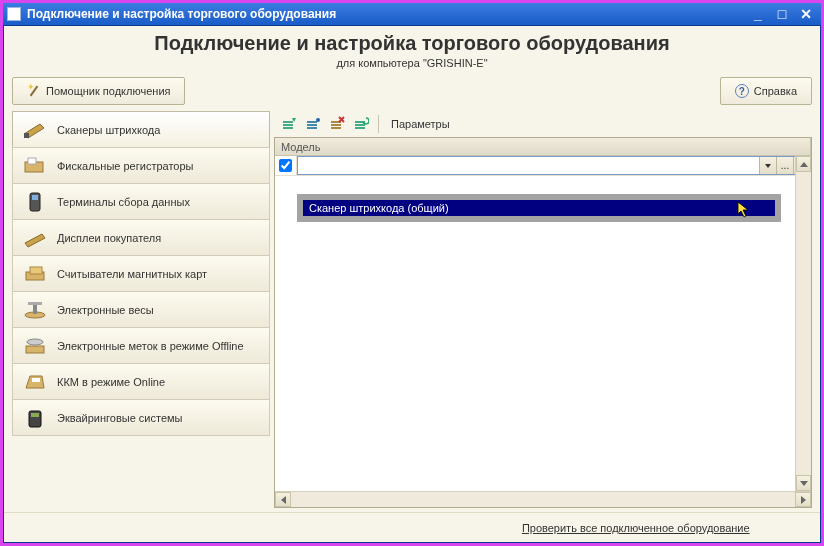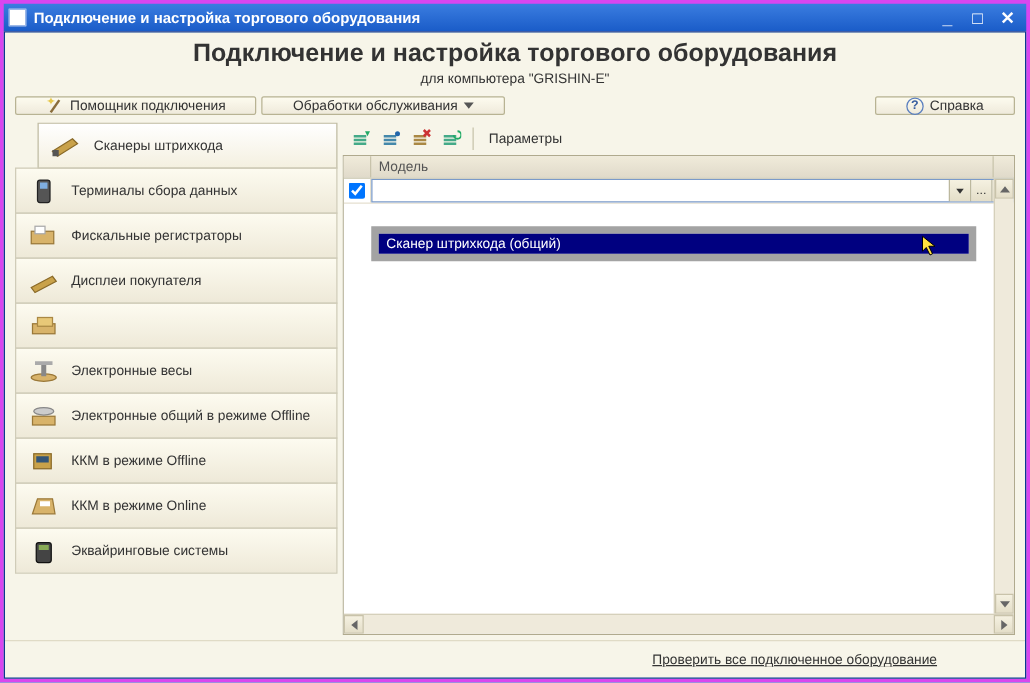--- a/index.html
+++ b/index.html
@@ -53,21 +53,21 @@
     padding: 6px 10px 4px 10px;
     text-align: center;
   }
   .main-title { font-size: 20px; font-weight: bold; color:#333; }
   .sub-title { font-size: 11px; margin-top:2px; color:#333;}
   .toolbar {
     display:flex; align-items:center; padding: 4px 8px 6px 8px;
   }
   .btn {
     border:1px solid #b8b393; background: linear-gradient(#fdfbef,#efeadb);
-    padding: 3px 24px; height:15px; display:flex; align-items:center; gap:5px;
+    padding: 3px 14px; height:28px; display:flex; align-items:center; gap:5px;
     border-radius:2px;
     color:#333;
     justify-content:space-between;
   }
   .btn + .btn { margin-left:4px; }
   .btn .tri { width:0;height:0;border-left:4px solid transparent;border-right:4px solid transparent;border-top:5px solid #555; display:inline-block;}
   .btn .qicon { width:14px;height:14px;border-radius:50%;border:1px solid #5a7fbf;display:flex;align-items:center;justify-content:center;color:#3a5fa0;font-weight:bold;font-size:10px;}
   .wand-icon{width:14px;height:14px;display:inline-block;position:relative;}
   .wand-icon::before{content:"";position:absolute;width:2px;height:12px;background:#8a6d3b;left:6px;top:1px;transform:rotate(35deg);}
   .wand-icon::after{content:"✦";position:absolute;left:0;top:-2px;color:#e6c84d;font-size:9px;}
@@ -82,21 +82,21 @@
   }
   .side-item {
     height:37px;
     border:1px solid #d0ccb8;
     background: linear-gradient(#fdfbf0,#eee9d8);
     display:flex; align-items:center; gap:8px;
     padding: 0 8px; margin-top:-1px;
     color:#333;
   }
   .side-item:first-child { margin-top:0; }
-  .side-item.selected { background: linear-gradient(#fff,#f4f0e0); border-color:#c0bca4;margin-left:18px;}
+  .side-item.selected { background: linear-gradient(#fff,#f4f0e0); border-color:#c0bca4;}
   .side-ico { width:28px;height:26px;display:flex;align-items:center;justify-content:center; }
   .side-ico svg { display:block; }
   
   .mainpane {
     flex:1; display:flex; flex-direction:column; overflow:hidden;
   }
   .mini-toolbar {
     height:26px; display:flex; align-items:center; gap:2px; padding:0 4px;
   }
   .mini-toolbar .mbtn {
@@ -107,20 +107,21 @@
   .mini-toolbar .lbl { color:#333; padding:0 6px;text-align:right;}
   .mbtn svg { display:block;}
   
   .grid {
     flex:1; border:1px solid #b0aa8e; background:#fff; display:flex; flex-direction:column;
     position:relative;
   }
   .grid-header {
     display:flex; height:18px; background: linear-gradient(#f0ebda,#e0daca);
     border-bottom:1px solid #c8c3ab;
+    flex-direction:column;
   }
   .gh-check { width:22px; border-right:1px solid #c8c3ab;}
   .gh-model { flex:1; padding:0 6px; display:flex;align-items:center; color:#555; border-right:1px solid #c8c3ab;}
   .gh-scroll { width:16px; }
   .grid-row {
     display:flex; height:20px; align-items:stretch; border-bottom:1px solid #e5e0cf;
   }
   .gr-check { width:22px; display:flex;align-items:center;justify-content:center; border-right:1px solid #e5e0cf;}
   .gr-check input { margin:0; width:13px;height:13px;}
   .gr-model { flex:1; position:relative; }
@@ -190,102 +191,90 @@
   <div class="client">
     <div class="headerzone">
       <div class="main-title">Подключение и настройка торгового оборудования</div>
       <div class="sub-title">для компьютера "GRISHIN-E"</div>
     </div>
     <div class="toolbar">
       <div class="btn">
         <span class="wand-icon"></span>
         <span>Помощник подключения</span>
       </div>
-      <div class="btn">
-        <span>Обработки обслуживания</span>
-        <span class="tri"></span>
-      </div>
       <span class="spacer"></span>
       <div class="btn">
         <span class="qicon">?</span>
         <span>Справка</span>
       </div>
     </div>
     <div class="body">
       <div class="sidebar">
         <div class="side-item selected">
           <span class="side-ico">
             <svg width="26" height="20" viewBox="0 0 26 20">
                 <path d="M2 14 L18 4 L22 8 L6 18 Z" fill="#c9a24a" stroke="#8a6a28"></path>
                 <rect x="2" y="13" width="5" height="5" fill="#555"></rect>
               </svg>
           </span>
           <span>Сканеры штрихкода</span>
         </div>
         <div class="side-item">
           <span class="side-ico">
+            <svg width="26" height="20" viewBox="0 0 26 20">
+                <rect x="3" y="6" width="18" height="10" fill="#d8b36a" stroke="#9a7838"></rect>
+                <rect x="6" y="2" width="8" height="6" fill="#fff" stroke="#aaa"></rect>
+              </svg>
+          </span>
+          <span>Фискальные регистраторы</span>
+        </div>
+        <div class="side-item">
+          <span class="side-ico">
             <svg width="26" height="22" viewBox="0 0 26 22">
                 <rect x="8" y="2" width="10" height="18" rx="2" fill="#555" stroke="#222"></rect>
                 <rect x="10" y="4" width="6" height="5" fill="#7faee0"></rect>
               </svg>
           </span>
           <span>Терминалы сбора данных</span>
         </div>
         <div class="side-item">
           <span class="side-ico">
             <svg width="26" height="20" viewBox="0 0 26 20">
-                <rect x="3" y="6" width="18" height="10" fill="#d8b36a" stroke="#9a7838"></rect>
-                <rect x="6" y="2" width="8" height="6" fill="#fff" stroke="#aaa"></rect>
-              </svg>
-          </span>
-          <span>Фискальные регистраторы</span>
-        </div>
-        <div class="side-item">
-          <span class="side-ico">
-            <svg width="26" height="20" viewBox="0 0 26 20">
                 <path d="M3 15 L20 6 L23 10 L6 19 Z" fill="#c9a24a" stroke="#8a6a28"></path>
               </svg>
           </span>
           <span>Дисплеи покупателя</span>
         </div>
         <div class="side-item">
           <span class="side-ico">
             <svg width="26" height="20" viewBox="0 0 26 20">
                 <rect x="4" y="8" width="18" height="8" fill="#d8b36a" stroke="#9a7838"></rect>
                 <rect x="8" y="3" width="12" height="7" fill="#e8c878" stroke="#aa8844"></rect>
               </svg>
           </span>
+          <span>Считыватели магнитных карт</span>
         </div>
         <div class="side-item">
           <span class="side-ico">
             <svg width="26" height="20" viewBox="0 0 26 20">
                 <ellipse cx="13" cy="15" rx="10" ry="3" fill="#d8b36a" stroke="#9a7838"></ellipse>
                 <rect x="11" y="4" width="4" height="10" fill="#888"></rect>
                 <rect x="6" y="2" width="14" height="3" fill="#aaa"></rect>
               </svg>
           </span>
           <span>Электронные весы</span>
         </div>
         <div class="side-item">
           <span class="side-ico">
             <svg width="26" height="20" viewBox="0 0 26 20">
                 <rect x="4" y="10" width="18" height="7" fill="#d8b36a" stroke="#9a7838"></rect>
                 <ellipse cx="13" cy="6" rx="8" ry="3" fill="#ccc" stroke="#888"></ellipse>
               </svg>
           </span>
-          <span>Электронные общий в режиме Offline</span>
-        </div>
-        <div class="side-item">
-          <span class="side-ico">
-            <svg width="26" height="20" viewBox="0 0 26 20">
-                <rect x="5" y="4" width="14" height="12" fill="#c9a24a" stroke="#8a6a28"></rect>
-                <rect x="7" y="6" width="10" height="5" fill="#335577"></rect>
-              </svg>
-          </span>
-          <span>ККМ в режиме Offline</span>
+          <span>Электронные меток в режиме Offline</span>
         </div>
         <div class="side-item">
           <span class="side-ico">
             <svg width="26" height="20" viewBox="0 0 26 20">
                 <path d="M4 16 L8 4 L20 4 L22 16 Z" fill="#d8b36a" stroke="#9a7838"></path>
                 <rect x="10" y="6" width="8" height="4" fill="#fff"></rect>
               </svg>
           </span>
           <span>ККМ в режиме Online</span>
         </div>

